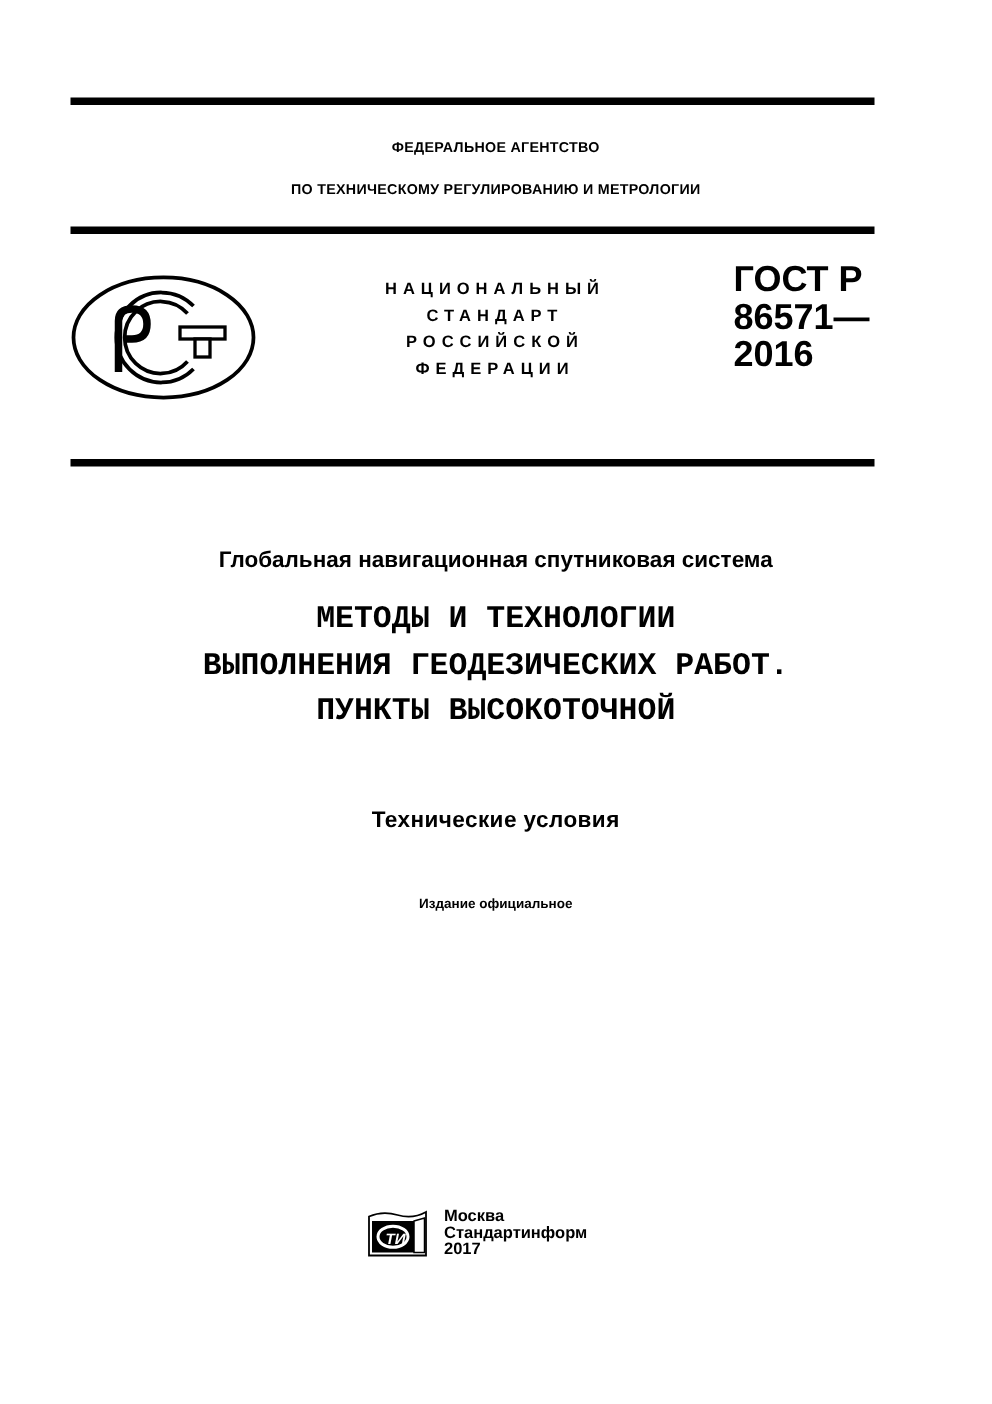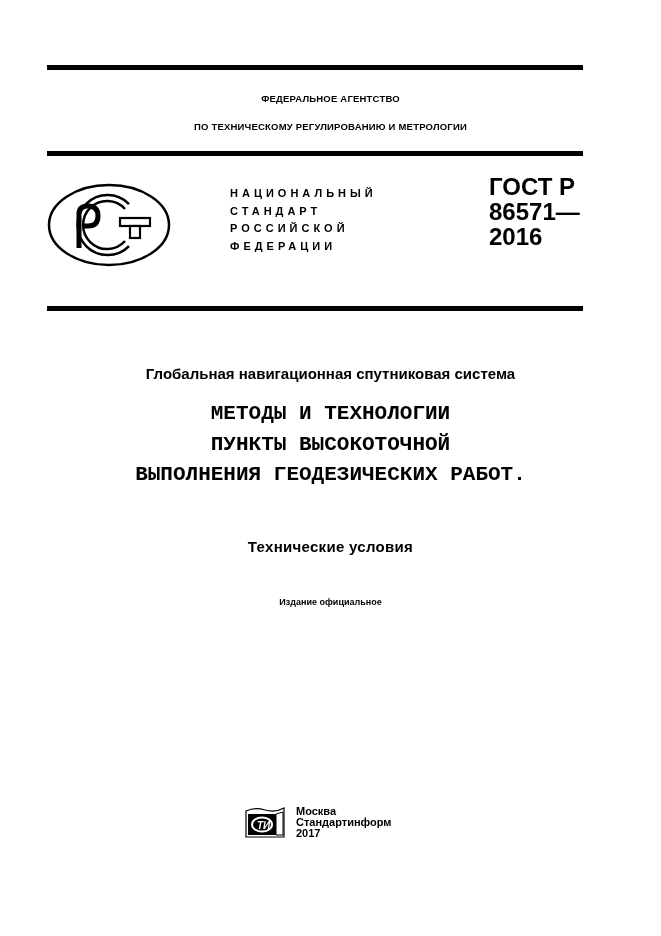--- a/index.html
+++ b/index.html
@@ -1,21 +1,21 @@
 <!DOCTYPE html>
 <html><head>
 <meta charset="utf-8">
 <style>
   html, body { margin: 0; padding: 0; background: #ffffff; }
   body { width: 661px; height: 936px; position: relative; overflow: hidden;
          font-family: "Liberation Sans", sans-serif; color: #000; }
   .rule { position: absolute; left: 47px; width: 536px; height: 5px; background: #000; }
   .center { position: absolute; left: 0; width: 661px; text-align: center; font-weight: bold; }
   .agency { font-size: 9.5px; letter-spacing: 0.2px; }
-  .natstd { position: absolute; left: 230px; width: 200px; text-align: left;
+  .natstd { position: absolute; left: 230px; width: 200px; text-align: center;
             font-weight: bold; font-size: 11px; letter-spacing: 4px; line-height: 17.5px; top: 185px; }
   .gost { position: absolute; left: 489px; top: 174px; font-weight: bold; font-size: 24px; line-height: 25px; }
   .logo { position: absolute; left: 46px; top: 182px; }
   .subtitle { top: 365px; font-size: 15px; }
   .title { top: 399px; font-size: 21px; line-height: 30.5px; font-family: Liberation Mono, monospace; }
   .tech { top: 538px; font-size: 15px; letter-spacing: 0.3px; }
   .edition { top: 597px; font-size: 9px; }
   .publisher { position: absolute; left: 296px; top: 806px; width: 90px; 
                font-weight: bold; font-size: 11px; line-height: 11px; }
   .pub-logo { position: absolute; left: 245px; top: 806px; }
@@ -58,22 +58,22 @@
     <div>86571—</div>
     <div>2016</div>
   </div>
 
   <div class="rule" style="top:306px"></div>
 
   <div class="center subtitle">Глобальная навигационная спутниковая система</div>
 
   <div class="center title">
     <div>МЕТОДЫ И ТЕХНОЛОГИИ</div>
+    <div>ВЫПОЛНЕНИЯ ГЕОДЕЗИЧЕСКИХ РАБОТ.</div>
     <div>ПУНКТЫ ВЫСОКОТОЧНОЙ</div>
-    <div>ВЫПОЛНЕНИЯ ГЕОДЕЗИЧЕСКИХ РАБОТ.</div>
   </div>
 
   <div class="center tech">Технические условия</div>
 
   <div class="center edition">Издание официальное</div>
 
   <div class="pub-logo">
     <svg width="40" height="32" viewBox="0 0 40 32">
       <path d="M1 5 Q10 1 20 4 Q30 7 39 2 L39 31 L1 31 Z" fill="#fff" stroke="#000" stroke-width="1.2"></path>
       <rect x="3" y="8" width="28" height="21" fill="#000"></rect>

